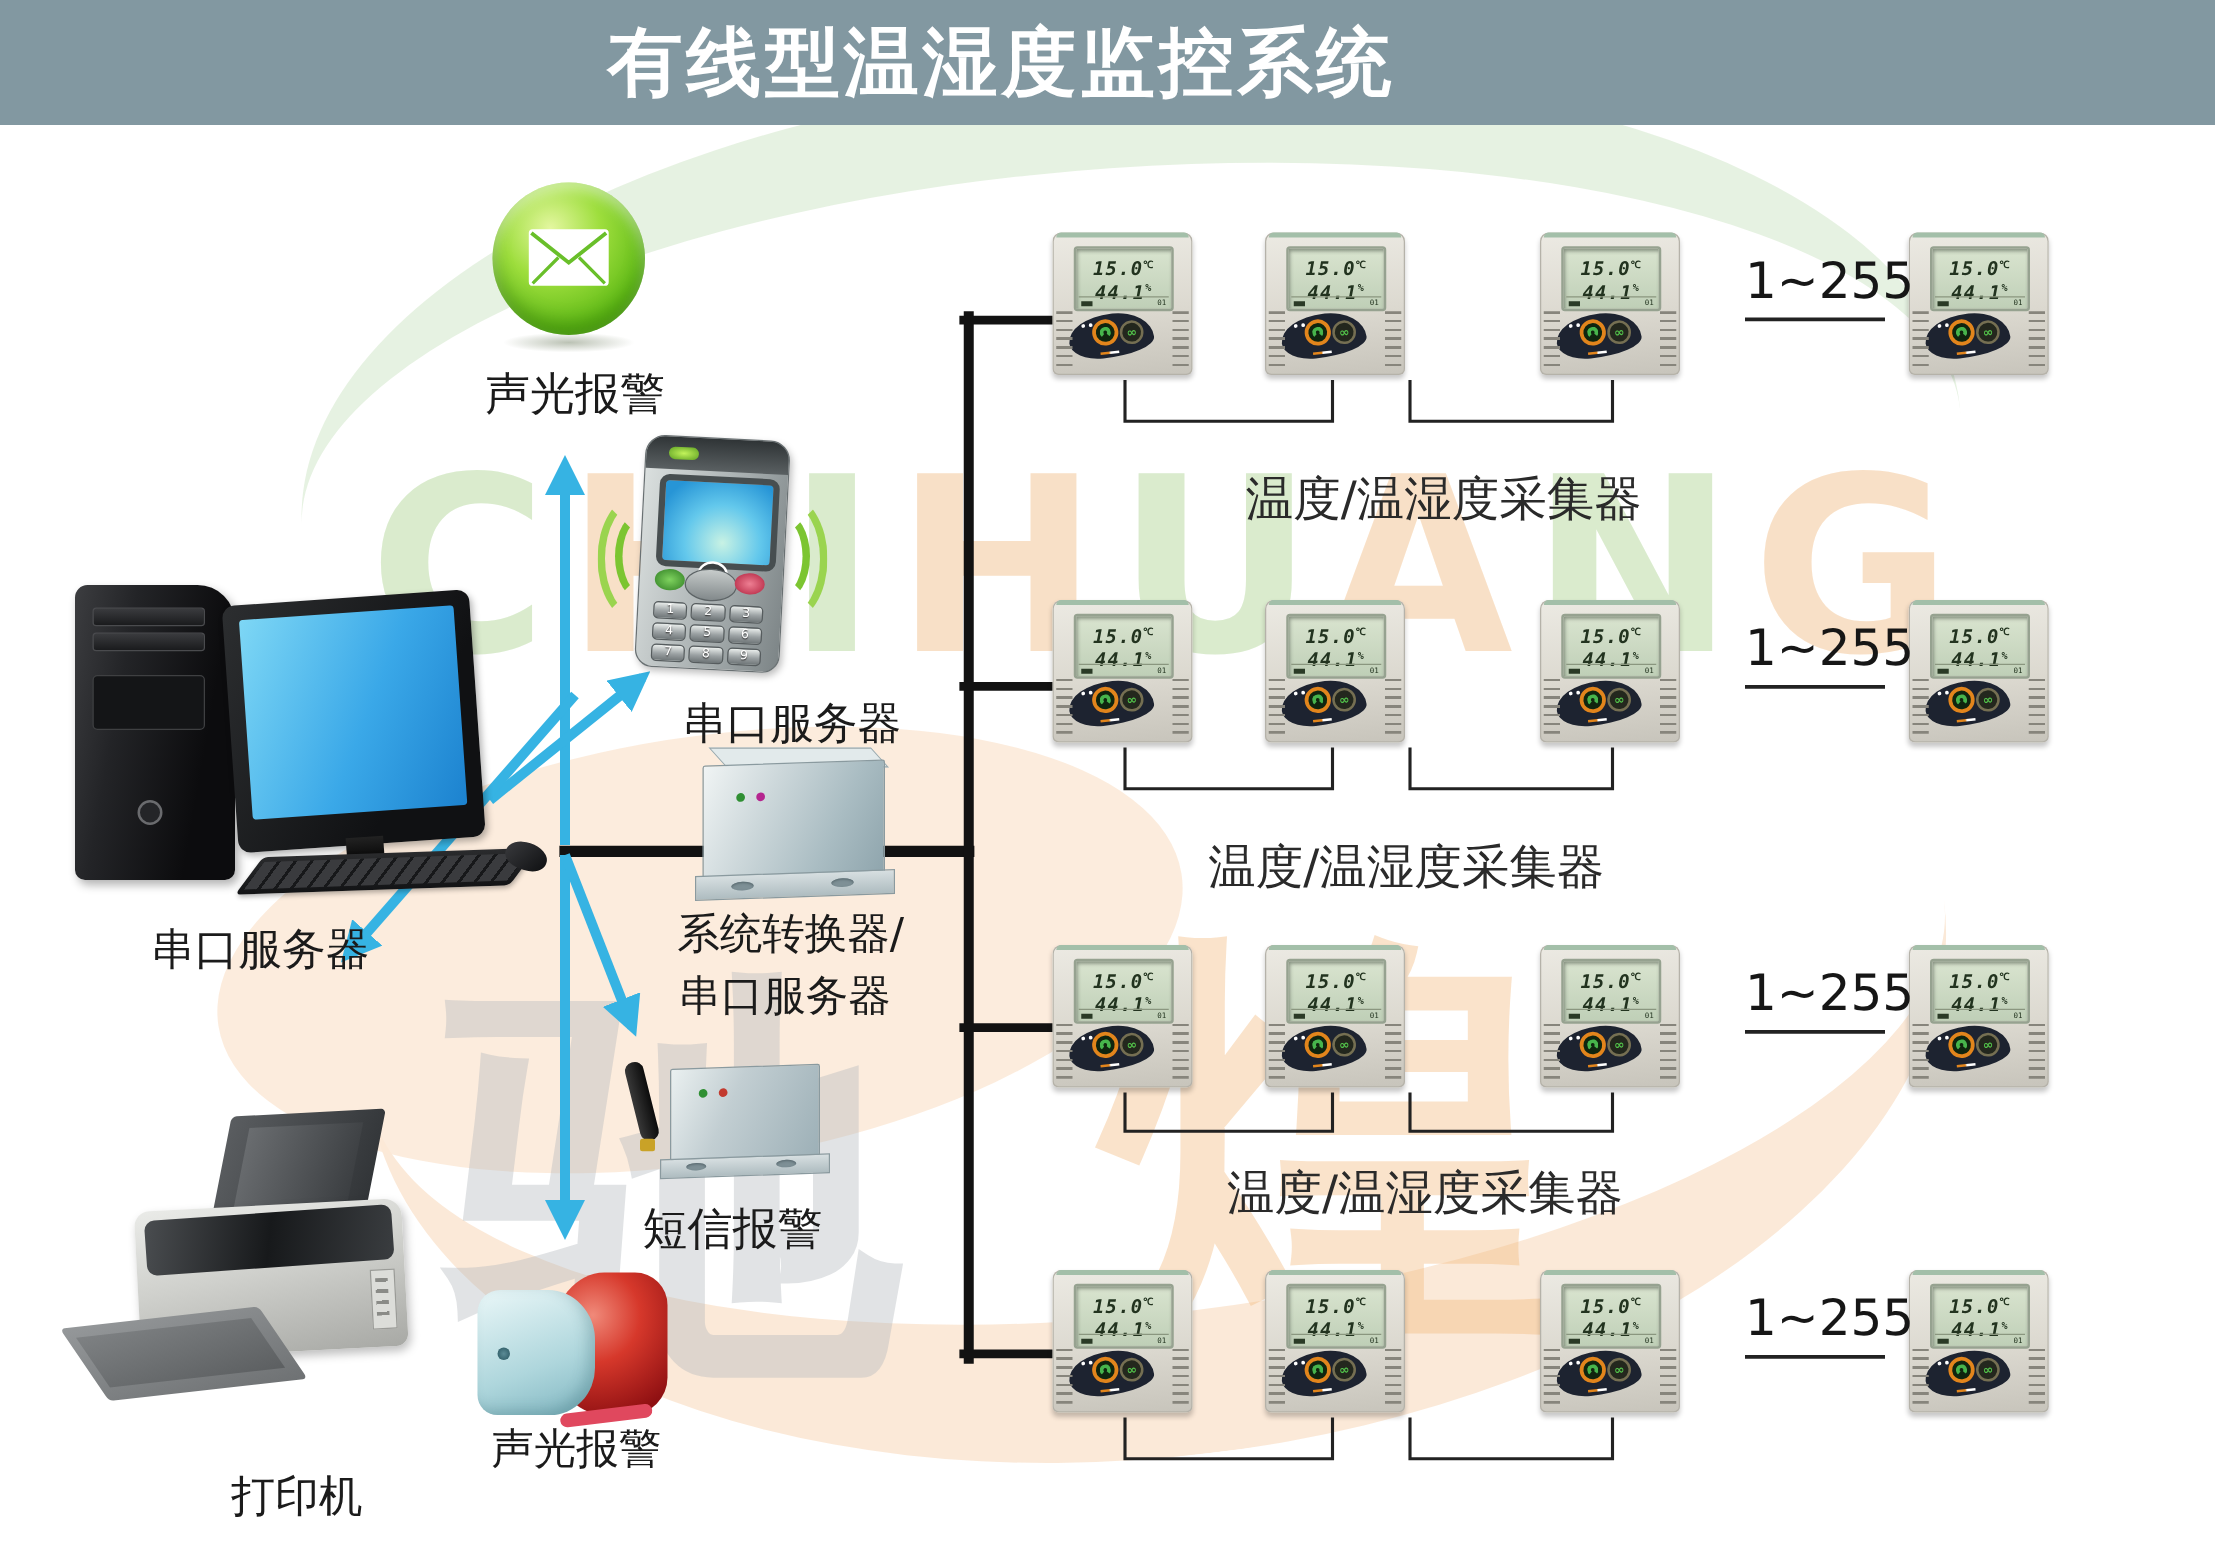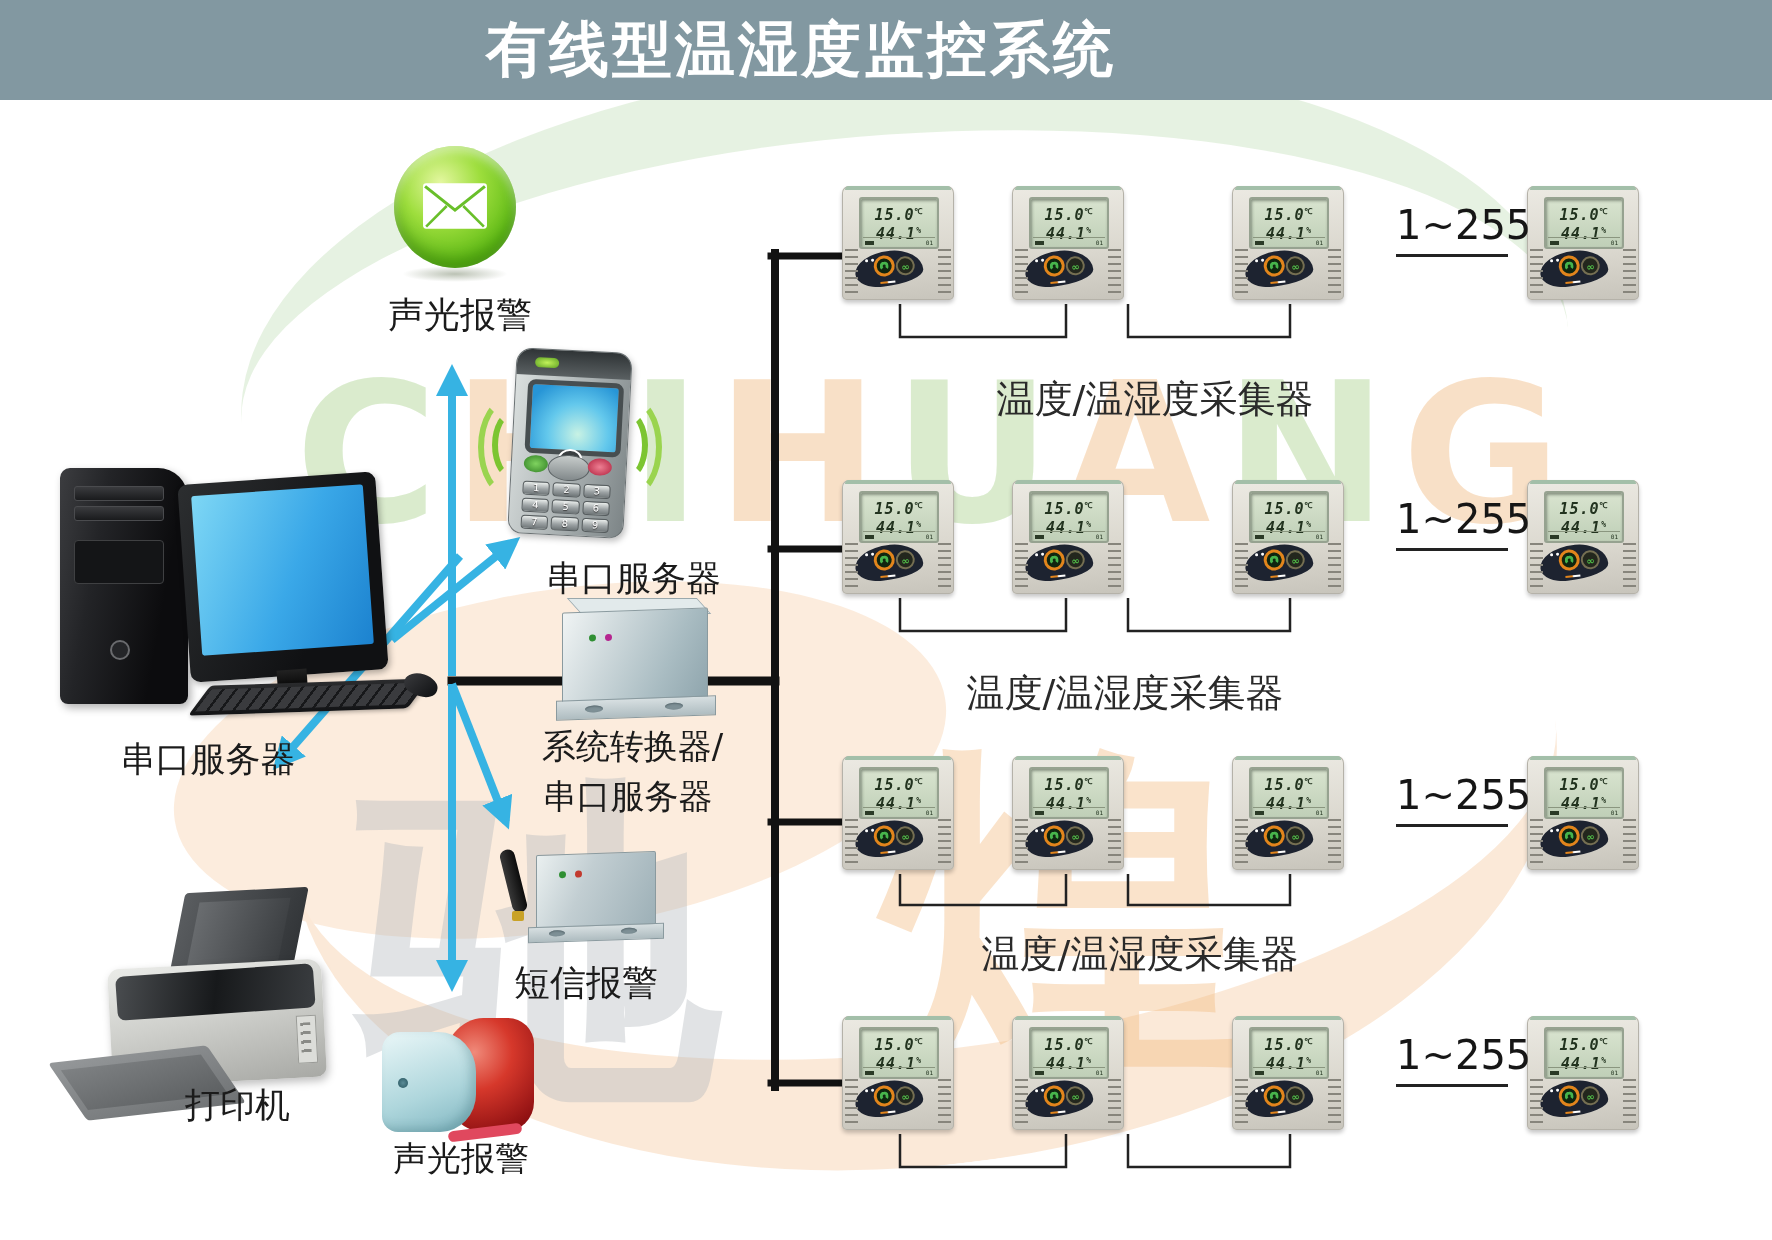--- a/index.html
+++ b/index.html
@@ -25,21 +25,21 @@
   .wm-cn{font-size:360px;font-weight:bold;line-height:1;}
   .wm-cn-left{left:360px;top:770px;color:rgba(176,182,186,.38);}
   .wm-cn-right{left:880px;top:740px;color:rgba(243,186,124,.4);}
 
   
   .wires{position:absolute;left:0;top:0;z-index:1;pointer-events:none;}
 
   
   .lbl{position:absolute;font-size:35px;color:#1b1b1b;text-align:center;z-index:6;white-space:nowrap;}
   .lbl-computer{left:88px;top:736px;width:240px;}
-  .lbl-printer{left:165px;top:1082px;width:145px;}
+  .lbl-printer{left:165px;top:1174px;width:145px;}
   .lbl-email{left:388px;top:291px;width:140px;font-size:36px;}
   .lbl-phone{left:546px;top:555px;width:148px;}
   .lbl-conv1{left:530px;top:724px;width:205px;font-size:34px;}
   .lbl-conv2{left:530px;top:774px;width:195px;font-size:34px;}
   .lbl-sms{left:510px;top:959px;width:152px;font-size:36px;}
   .lbl-siren{left:390px;top:1136px;width:142px;font-size:34px;}
   .group-label{position:absolute;font-size:38px;color:#2a2a2a;text-align:center;z-index:6;white-space:nowrap;}
   .gl-1{left:980px;top:374px;width:350px;}
   .gl-2{left:935px;top:668px;width:380px;}
   .gl-3{left:950px;top:929px;width:380px;}

